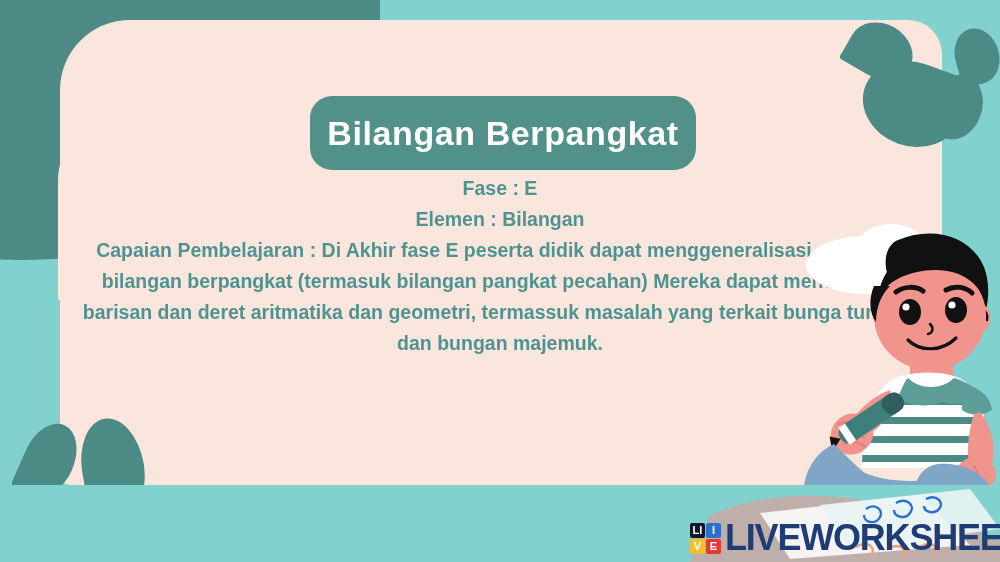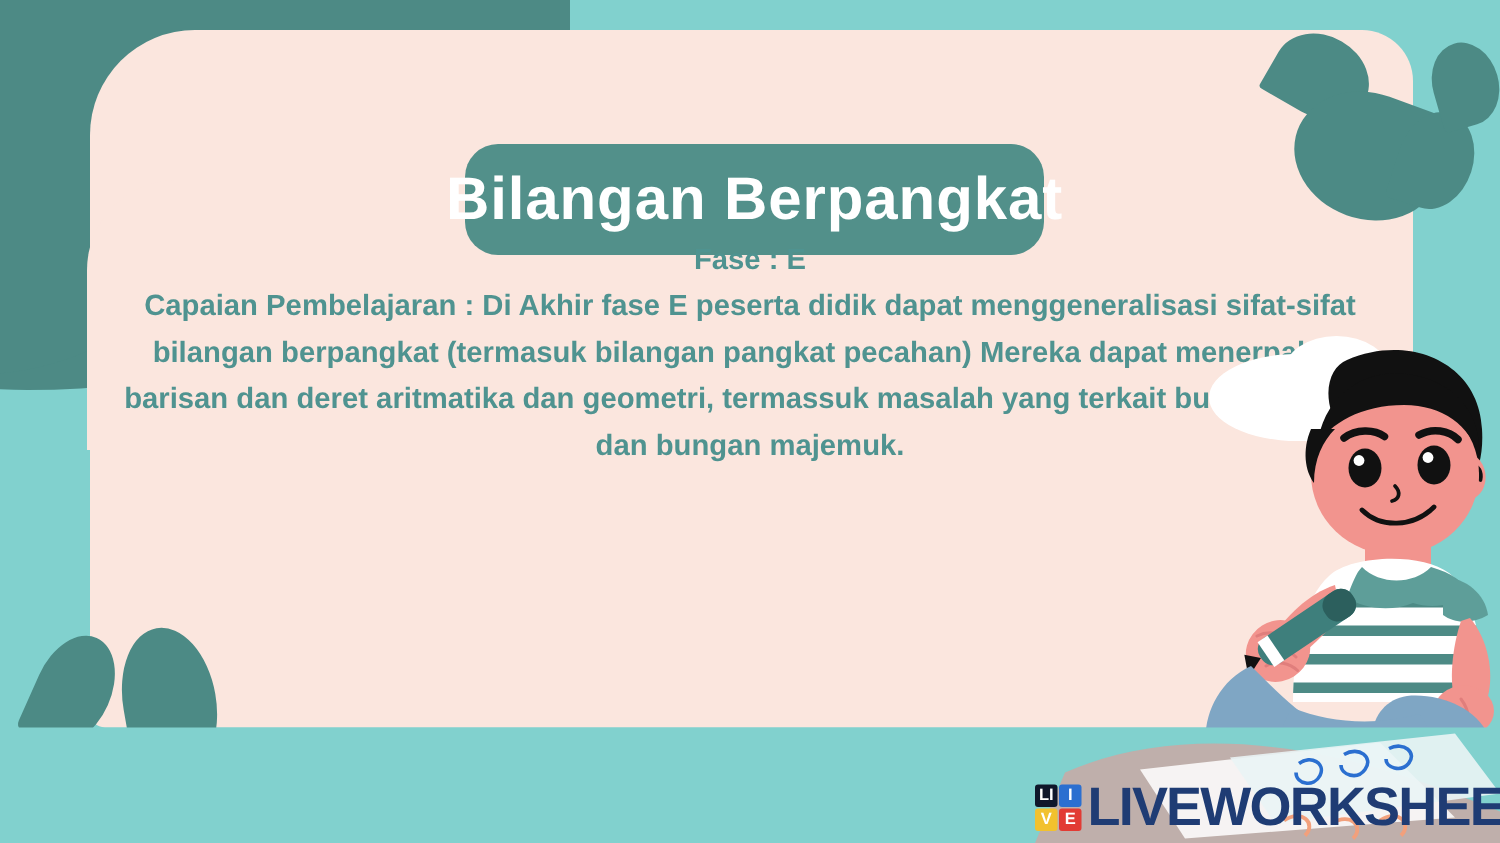--- a/index.html
+++ b/index.html
@@ -89,31 +89,31 @@
     width: 386px;
     height: 74px;
     background: #52908A;
     border-radius: 22px;
     display: flex;
     align-items: center;
     justify-content: center;
   }
   .title-text {
     color: #FFFFFF;
-    font-size: 40px;
+    font-size: 34px;
     font-weight: bold;
     letter-spacing: 0.6px;
     white-space: nowrap;
   }
 
   
   .body-copy {
     position: absolute;
     left: 62px;
-    top: 158px;
+    top: 173px;
     width: 876px;
     text-align: center;
     color: #4F9390;
     font-size: 19.5px;
     font-weight: bold;
     line-height: 31px;
   }
   .body-copy p { margin: 0; }
   .body-copy .wide { padding: 0 4px; }
 
@@ -214,20 +214,21 @@
     <div class="drop d-bl-2"></div>
     <div class="drop d-bl-3"></div>
   </div>
 
   <div class="title-pill">
     <div class="title-text">Bilangan Berpangkat</div>
   </div>
 
   <div class="body-copy">
     <p>Fase : E</p>
+    <p>Elemen : Bilangan</p>
     <p class="wide">Capaian Pembelajaran : Di Akhir fase E peserta didik dapat menggeneralisasi sifat-sifat bilangan berpangkat (termasuk bilangan pangkat pecahan) Mereka dapat menerpakan barisan dan deret aritmatika dan geometri, termassuk masalah yang terkait bunga tunggal dan bungan majemuk.</p>
   </div>
 
   <div class="puff pf1"></div>
   <div class="puff pf2"></div>
   <div class="puff pf3"></div>
   <div class="puff pf4"></div>
 
   <div class="illustration">
     <svg width="212" height="280" viewBox="0 0 212 280">

